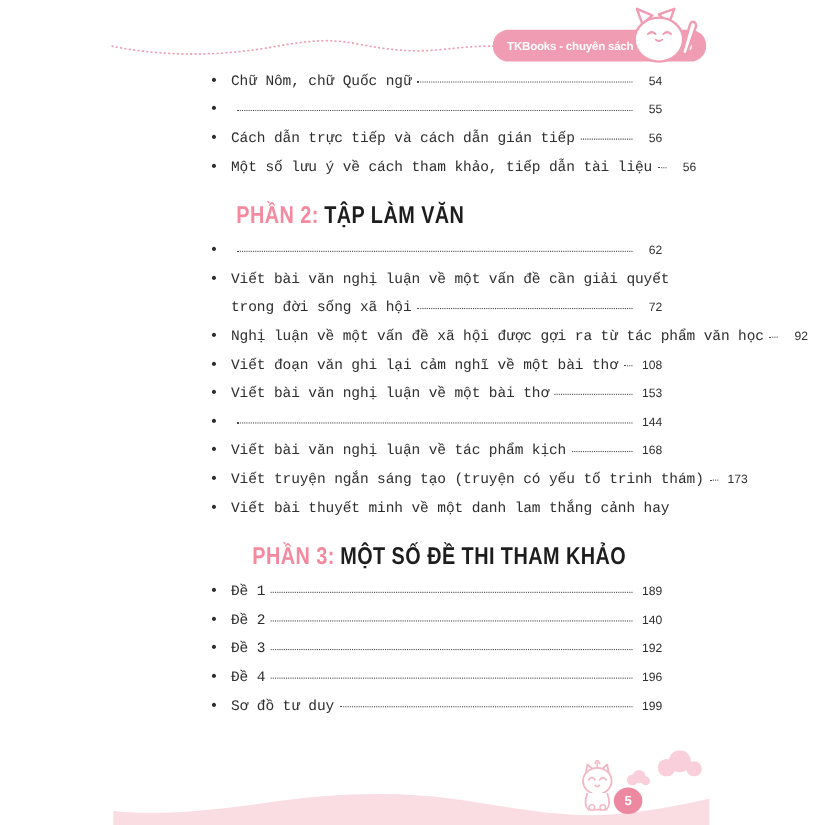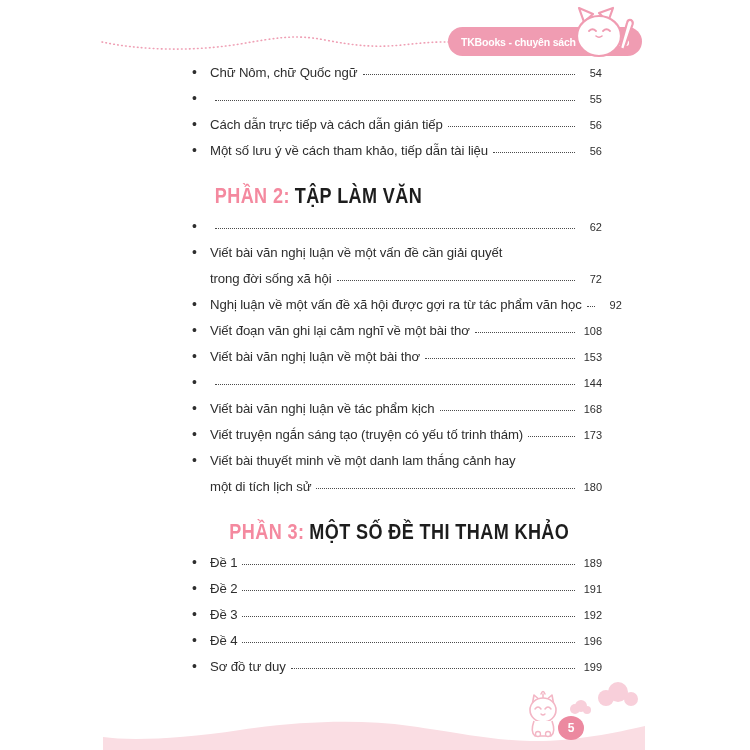--- a/index.html
+++ b/index.html
@@ -13,21 +13,21 @@
   .badge { position:absolute; left:348px; top:27px; height:29px; padding:0 13px;
            background:var(--badge-pink); border-radius:15px; display:inline-flex; align-items:center; }
   .badge span { color:#fff; font-size:10.5px; font-weight:bold; letter-spacing:-0.2px; white-space:nowrap; }
   .hdr-cat { position:absolute; left:468px; top:4px; width:70px; height:56px; }
 
   
   .content { position:relative; padding:64px 46px 0 92px; }
   .toc-item { display:flex; align-items:baseline; height:26px; font-size:13.2px; color:var(--text); }
   .bullet { flex:none; width:18px; font-size:14px; color:var(--text); }
   .bullet.hidden { visibility:hidden; }
-  .toc-text { white-space:nowrap; letter-spacing:-0.1px; }
+  .toc-text { white-space:nowrap; letter-spacing:-0.1px;font-family:Liberation Mono, monospace; }
   .leader { flex:1; margin:0 3px 0 5px; border-bottom:1.7px dotted #4b4b4b; position:relative; top:-2px; min-width:8px; }
   .leader.none { border-bottom:none; }
   .toc-page { flex:none; min-width:24px; text-align:right; font-size:11px; color:var(--text); }
 
   .sec-heading { text-align:left; margin:13px 0 7px; height:30px; line-height:30px; white-space:nowrap; }
   .sec-inner { display:inline-block; transform:scaleX(0.82); transform-origin:center; font-weight:bold; font-size:22px; letter-spacing:0.5px; }
   .sec-part { color:var(--heading-pink); }
   .sec-title { color:#1d1d1d; margin-left:6px; }
 
   
@@ -137,38 +137,32 @@
           <span class="bullet">•</span>
           <span class="toc-text">Viết truyện ngắn sáng tạo (truyện có yếu tố trinh thám)</span>
           <span class="leader"></span>
           <span class="toc-page">173</span>
         </div>
         <div class="toc-item">
           <span class="bullet">•</span>
           <span class="toc-text">Viết bài thuyết minh về một danh lam thắng cảnh hay</span>
           <span class="leader none"></span>
         </div>
-        <div class="toc-item cont">
-          <span class="bullet hidden">•</span>
-          <span class="toc-text">một di tích lịch sử</span>
-          <span class="leader"></span>
-          <span class="toc-page">180</span>
-        </div>
         <div class="sec-heading"><span class="sec-inner"><span class="sec-part">PHẦN 3:</span><span class="sec-title">MỘT SỐ ĐỀ THI THAM KHẢO</span></span></div>
         <div class="toc-item">
           <span class="bullet">•</span>
           <span class="toc-text">Đề 1</span>
           <span class="leader"></span>
           <span class="toc-page">189</span>
         </div>
         <div class="toc-item">
           <span class="bullet">•</span>
           <span class="toc-text">Đề 2</span>
           <span class="leader"></span>
-          <span class="toc-page">191</span>
+          <span class="toc-page">140</span>
         </div>
         <div class="toc-item">
           <span class="bullet">•</span>
           <span class="toc-text">Đề 3</span>
           <span class="leader"></span>
           <span class="toc-page">192</span>
         </div>
         <div class="toc-item">
           <span class="bullet">•</span>
           <span class="toc-text">Đề 4</span>

